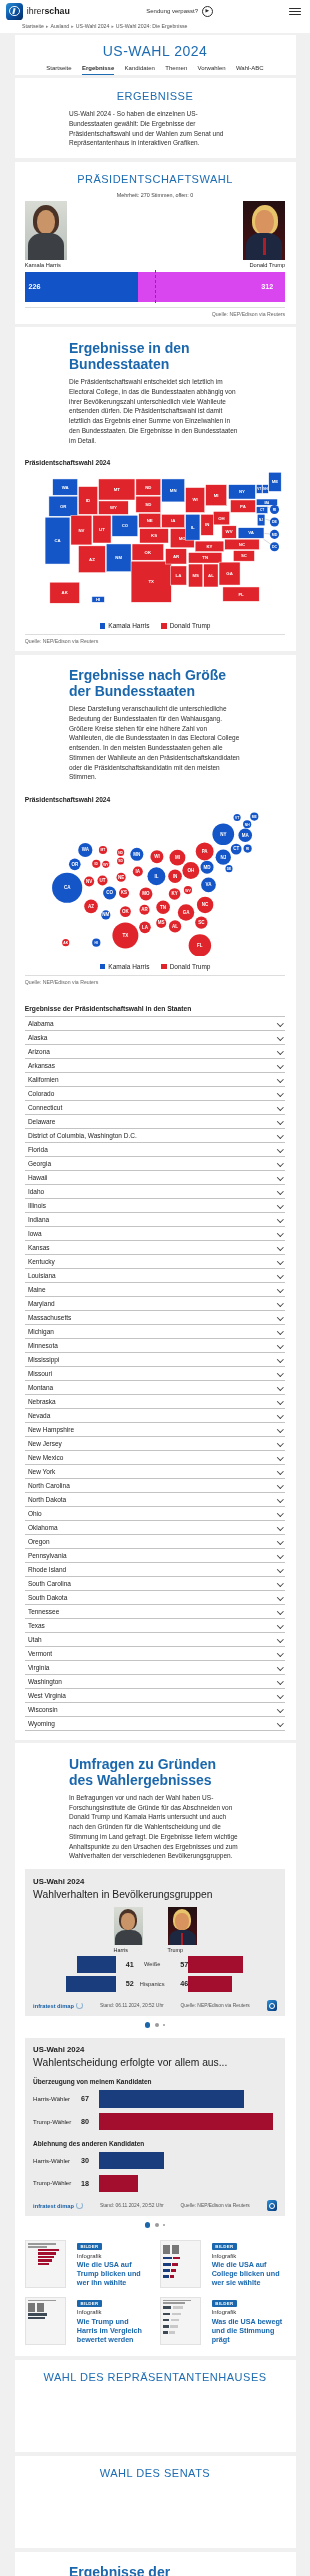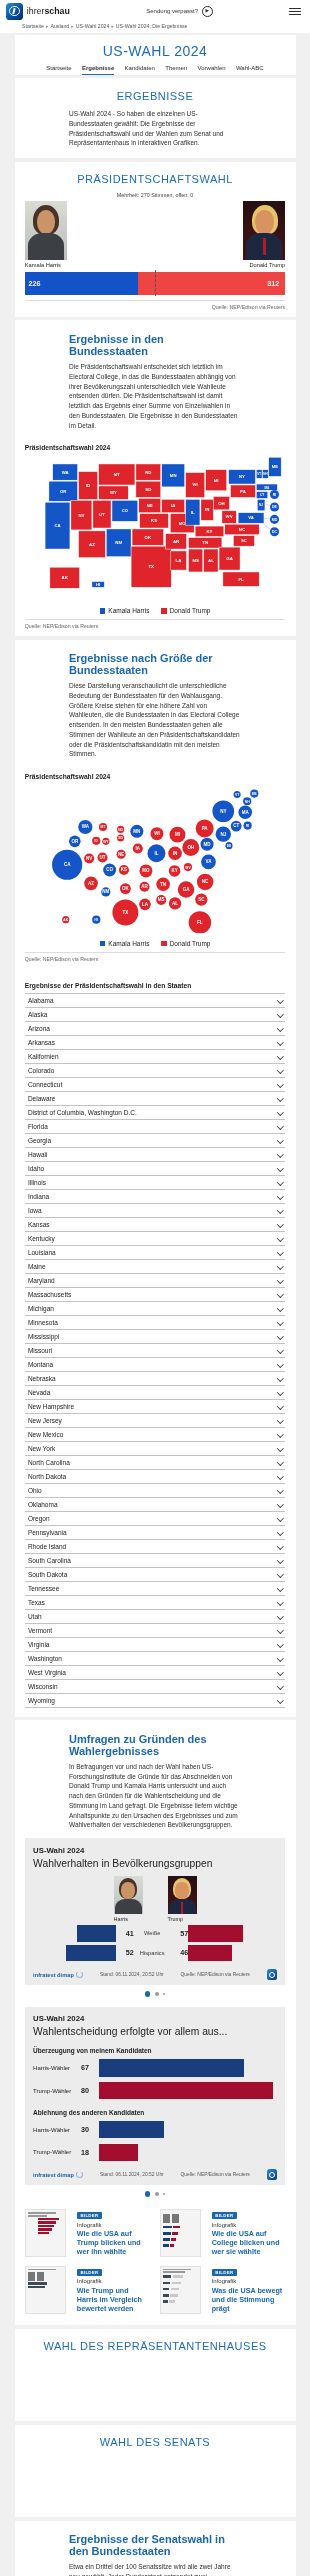--- a/index.html
+++ b/index.html
@@ -24,42 +24,42 @@
   
   .hero{padding:7.2px 0 0 0;}
   .hero h1{margin:0;text-align:center;font-size:14px;font-weight:400;color:#1d6cb3;letter-spacing:0.5px;}
   .tabs{display:flex;justify-content:center;gap:10.3px;padding:6.2px 0 0 0;}
   .tab{font-size:6px;color:#2d2d2d;padding-bottom:3.1px;cursor:pointer;}
   .tab.active{font-weight:bold;border-bottom:1.6px solid #1d6cb3;}
   
   .sec-h2{margin:0;padding:11.4px 0 2.1px 0;text-align:center;font-size:11px;font-weight:400;color:#1d6cb3;letter-spacing:0.5px;}
   .narrow{width:172px;margin:0 auto;}
   .body-p{font-size:6.5px;line-height:1.5;color:#2d2d2d;margin:5.2px auto 0 auto;}
-  .link-h3{font-size:11px;color:#1a67ad;font-weight:bold;margin:0 auto;padding-top:12.4px;cursor:pointer;}
+  .link-h3{font-size:14px;color:#1a67ad;font-weight:bold;margin:0 auto;padding-top:12.4px;cursor:pointer;}
   .chart-label{font-size:6.7px;font-weight:bold;color:#1d1d1d;padding:13.4px 10.3px 0 10.3px;}
   .source-row{font-size:5.2px;color:#666;padding:2.6px 10.3px 7.2px 10.3px;}
   .source-row.right{text-align:right;}
   .divider{border-top:0.5px solid #ddd;margin:5.2px 10.3px 0 10.3px;}
   
   .majority{font-size:5.4px;color:#444;text-align:center;margin-top:4.1px;}
   .cand-row{display:flex;justify-content:space-between;padding:3.1px 10.3px 0 10.3px;}
   .portrait{width:42px;height:59px;position:relative;overflow:hidden;background:linear-gradient(180deg,#d8dcd4 0%,#b9c0bb 100%);}
   .portrait.trump-bg{background:linear-gradient(180deg,#241012 0%,#4a1114 100%);}
   .portrait .hair{position:absolute;left:8.3px;top:4.1px;width:26px;height:30px;border-radius:50% 50% 42% 42%;background:#4a3226;}
   .portrait.trump-bg .hair{background:#e7c46a;}
   .portrait .face{position:absolute;left:12px;top:9.3px;width:18.6px;height:24px;border-radius:48%;background:#c99468;}
   .portrait.trump-bg .face{background:#d9935f;}
   .portrait .body{position:absolute;left:3.1px;top:32px;width:36px;height:31px;border-radius:40% 40% 0 0;background:#3c3f44;}
   .portrait.trump-bg .body{background:#1d2740;}
   .portrait .tie{position:absolute;left:19.6px;top:37px;width:3.6px;height:17.6px;background:#b01c25;display:none;}
   .portrait.trump-bg .tie{display:block;}
   .cand-names{display:flex;justify-content:space-between;font-size:5.7px;color:#222;padding:2.1px 10.3px 4.1px 10.3px;}
-  .result-bar{display:flex;height:23px;margin:0 10.3px;position:relative;}
+  .result-bar{display:flex;height:30px;margin:0 10.3px;position:relative;}
   .result-bar .blue{background:#1353c8;color:#fff;font-size:7.2px;font-weight:bold;display:flex;align-items:center;padding-left:3.6px;}
-  .result-bar .red{background:#ef4444;color:#fff;font-size:7.2px;font-weight:bold;display:flex;align-items:center;justify-content:flex-end;padding-right:6px;flex:1;}
+  .result-bar .red{background:#d946ef;color:#fff;font-size:7.2px;font-weight:bold;display:flex;align-items:center;justify-content:flex-end;padding-right:12px;flex:1;}
   .result-bar .marker{position:absolute;top:-2.1px;bottom:-1px;width:0;border-left:1px dashed #555;}
   
   .map-wrap{padding:5.2px 10.3px 0 10.3px;}
   .legend{display:flex;justify-content:center;gap:11.4px;padding-top:5.2px;font-size:6.5px;color:#222;}
   .legend .sw{display:inline-block;width:5.7px;height:5.7px;margin-right:3.1px;position:relative;top:0.5px;}
   
   .list-heading{font-size:6.7px;font-weight:bold;color:#1d1d1d;padding:13.4px 10.3px 4.1px 10.3px;}
   .acc{margin:0 10.3px;}
   .acc-row{display:flex;align-items:center;justify-content:space-between;height:13px;border-top:0.5px solid #c3c3c3;font-size:6.5px;color:#222;padding:0 3.1px;cursor:pointer;}
   .acc-row:last-child{border-bottom:0.5px solid #c3c3c3;}

